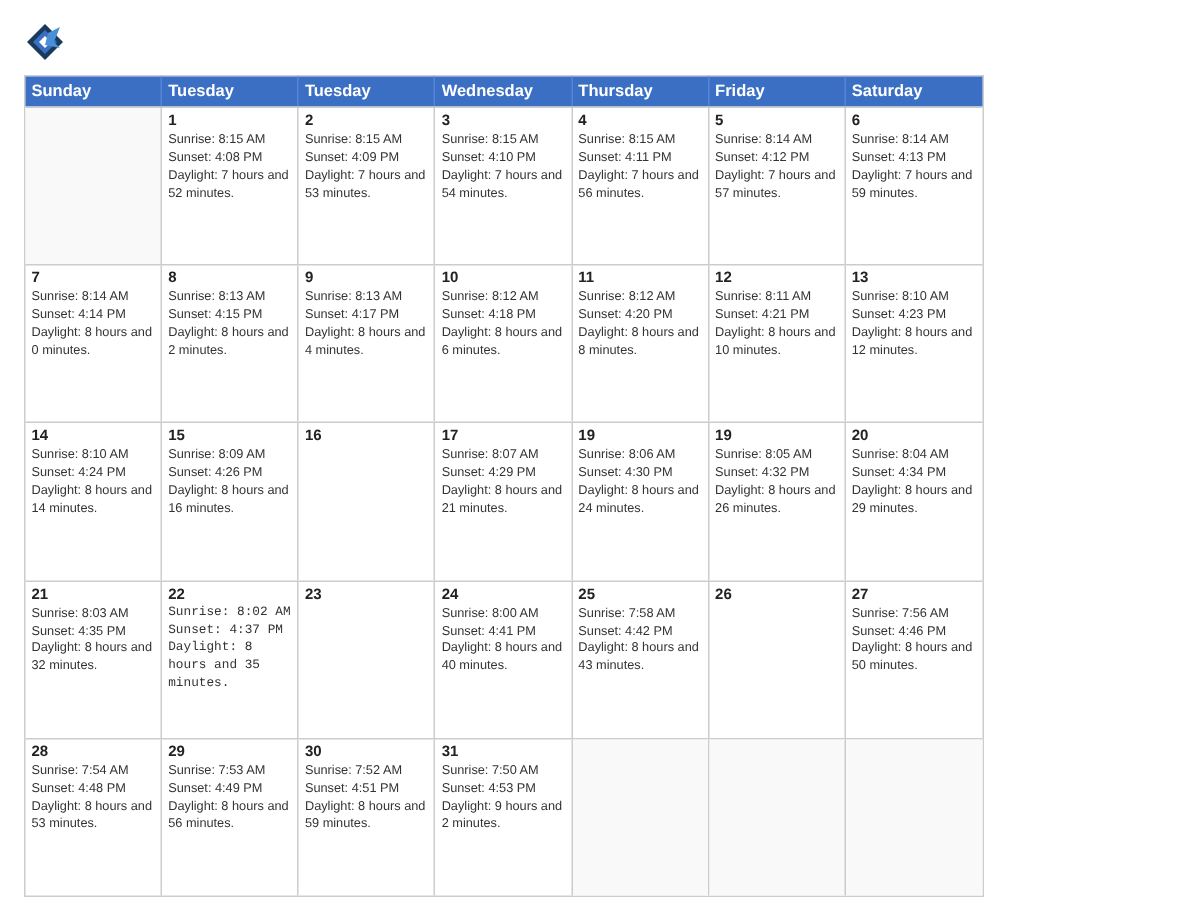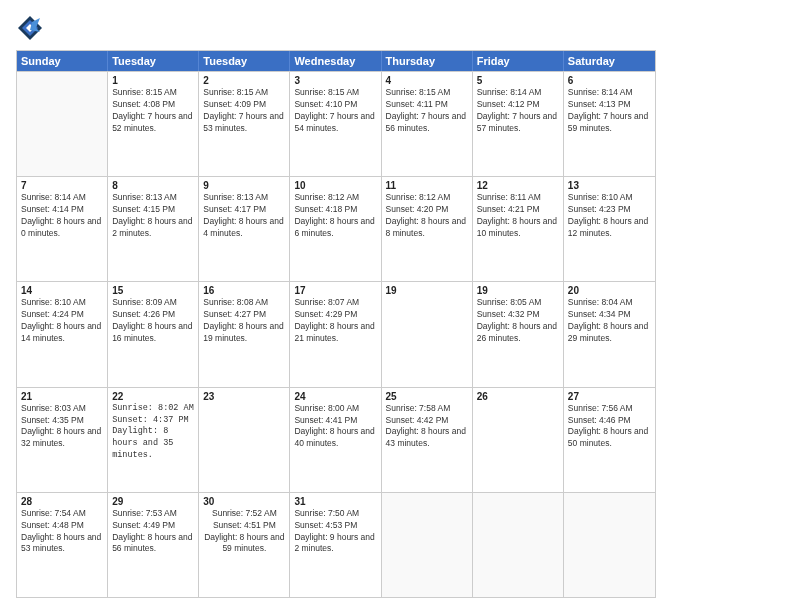--- a/index.html
+++ b/index.html
@@ -233,32 +233,32 @@
 Daylight: 8 hours and 14 minutes.</div>
           </div>
           <div class="cal-cell">
             <div class="day-num">15</div>
             <div class="info" style="white-space: pre-line;">Sunrise: 8:09 AM
 Sunset: 4:26 PM
 Daylight: 8 hours and 16 minutes.</div>
           </div>
           <div class="cal-cell">
             <div class="day-num">16</div>
-            <div class="info" style="white-space: pre-line;">Sunrise: 8:08 AM
-Sunset: 4:27 PM
-Daylight: 8 hours and 19 minutes.</div>
           </div>
           <div class="cal-cell">
             <div class="day-num">17</div>
             <div class="info" style="white-space: pre-line;">Sunrise: 8:07 AM
 Sunset: 4:29 PM
 Daylight: 8 hours and 21 minutes.</div>
           </div>
           <div class="cal-cell">
             <div class="day-num">19</div>
+            <div class="info" style="white-space: pre-line;">Sunrise: 8:06 AM
+Sunset: 4:30 PM
+Daylight: 8 hours and 24 minutes.</div>
           </div>
           <div class="cal-cell">
             <div class="day-num">19</div>
             <div class="info" style="white-space: pre-line;">Sunrise: 8:05 AM
 Sunset: 4:32 PM
 Daylight: 8 hours and 26 minutes.</div>
           </div>
           <div class="cal-cell">
             <div class="day-num">20</div>
             <div class="info" style="white-space: pre-line;">Sunrise: 8:04 AM
@@ -312,21 +312,21 @@
 Daylight: 8 hours and 53 minutes.</div>
           </div>
           <div class="cal-cell">
             <div class="day-num">29</div>
             <div class="info" style="white-space: pre-line;">Sunrise: 7:53 AM
 Sunset: 4:49 PM
 Daylight: 8 hours and 56 minutes.</div>
           </div>
           <div class="cal-cell">
             <div class="day-num">30</div>
-            <div class="info" style="white-space: pre-line; text-align: center;">Sunrise: 7:52 AM
+            <div class="info" style="white-space: pre-line;">Sunrise: 7:52 AM
 Sunset: 4:51 PM
 Daylight: 8 hours and 59 minutes.</div>
           </div>
           <div class="cal-cell">
             <div class="day-num">31</div>
             <div class="info" style="white-space: pre-line;">Sunrise: 7:50 AM
 Sunset: 4:53 PM
 Daylight: 9 hours and 2 minutes.</div>
           </div>
           <div class="cal-cell empty"></div>

